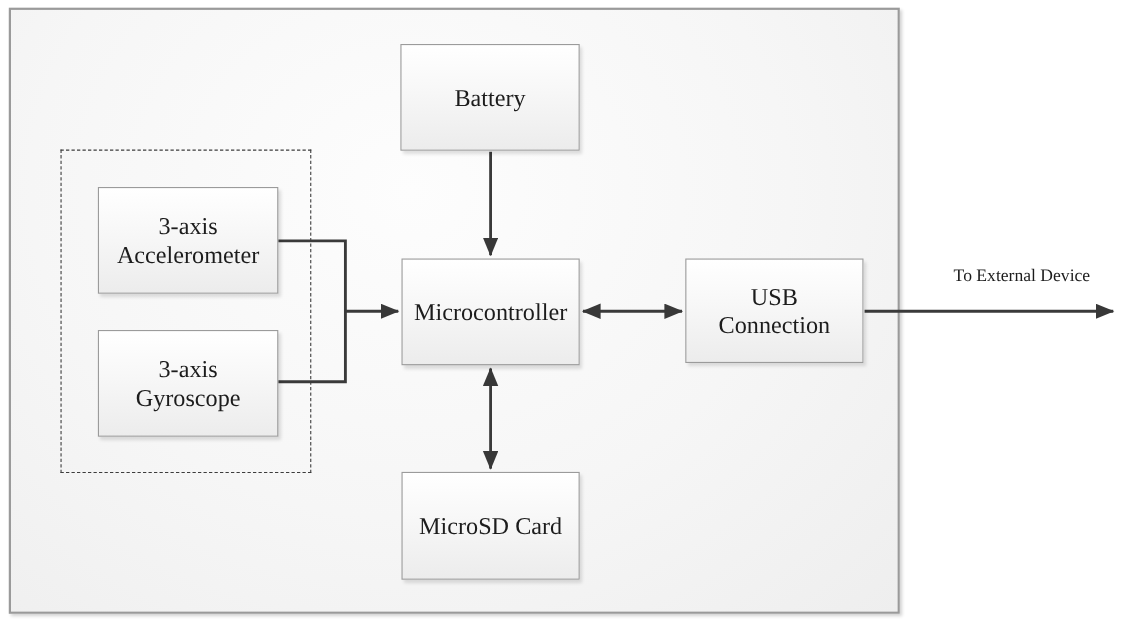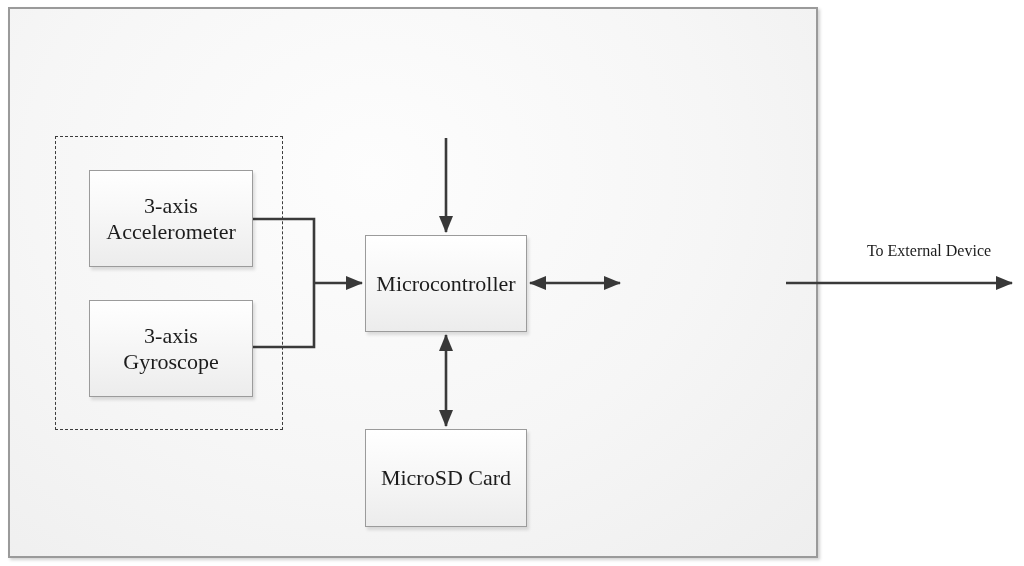--- a/index.html
+++ b/index.html
@@ -96,35 +96,42 @@
 
     <line x1="314" y1="283" x2="362" y2="283" marker-end="url(#ah-end)"></line>
 
     <line x1="530" y1="283" x2="620" y2="283" marker-start="url(#ah-start)" marker-end="url(#ah-end)"></line>
 
     <line x1="446" y1="335" x2="446" y2="426" marker-start="url(#ah-start)" marker-end="url(#ah-end)"></line>
 
     <line x1="786" y1="283" x2="1012" y2="283" marker-end="url(#ah-end)"></line>
   </svg>
 
+  <div class="node node-battery">
+    <span class="node-label">Battery</span>
+  </div>
 
   <div class="node node-accelerometer">
     <span class="node-label">3-axis
 Accelerometer</span>
   </div>
 
   <div class="node node-gyroscope">
     <span class="node-label">3-axis
 Gyroscope</span>
   </div>
 
   <div class="node node-microcontroller">
     <span class="node-label">Microcontroller</span>
   </div>
 
+  <div class="node node-usb">
+    <span class="node-label">USB
+Connection</span>
+  </div>
 
   <div class="node node-microsd">
     <span class="node-label">MicroSD Card</span>
   </div>
 
   <div class="external-label">To External Device</div>
 
 </div>
 
 </body></html>

